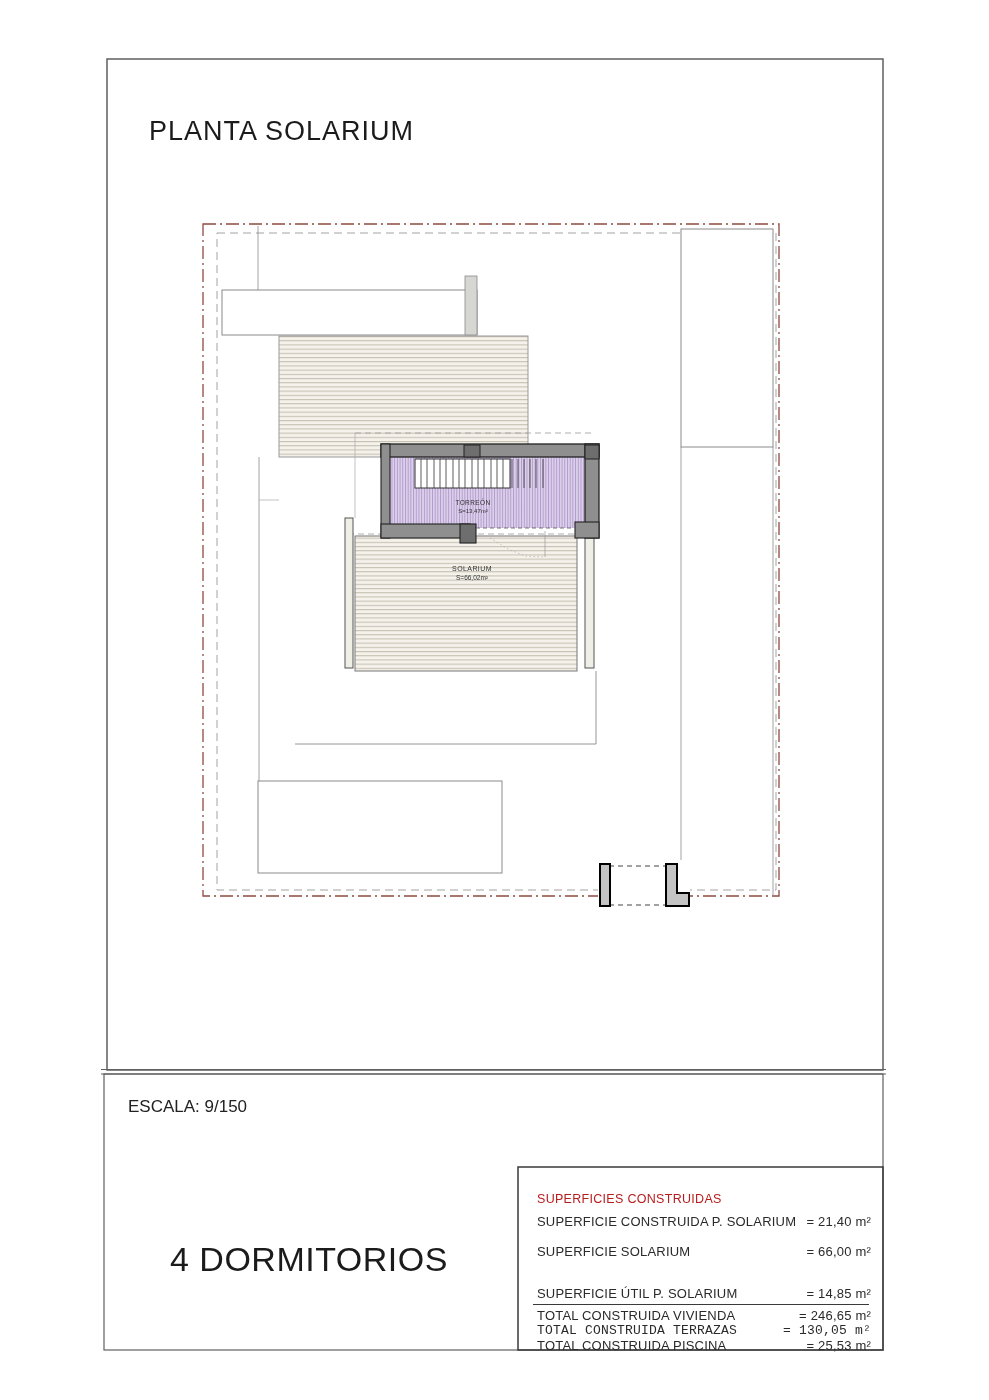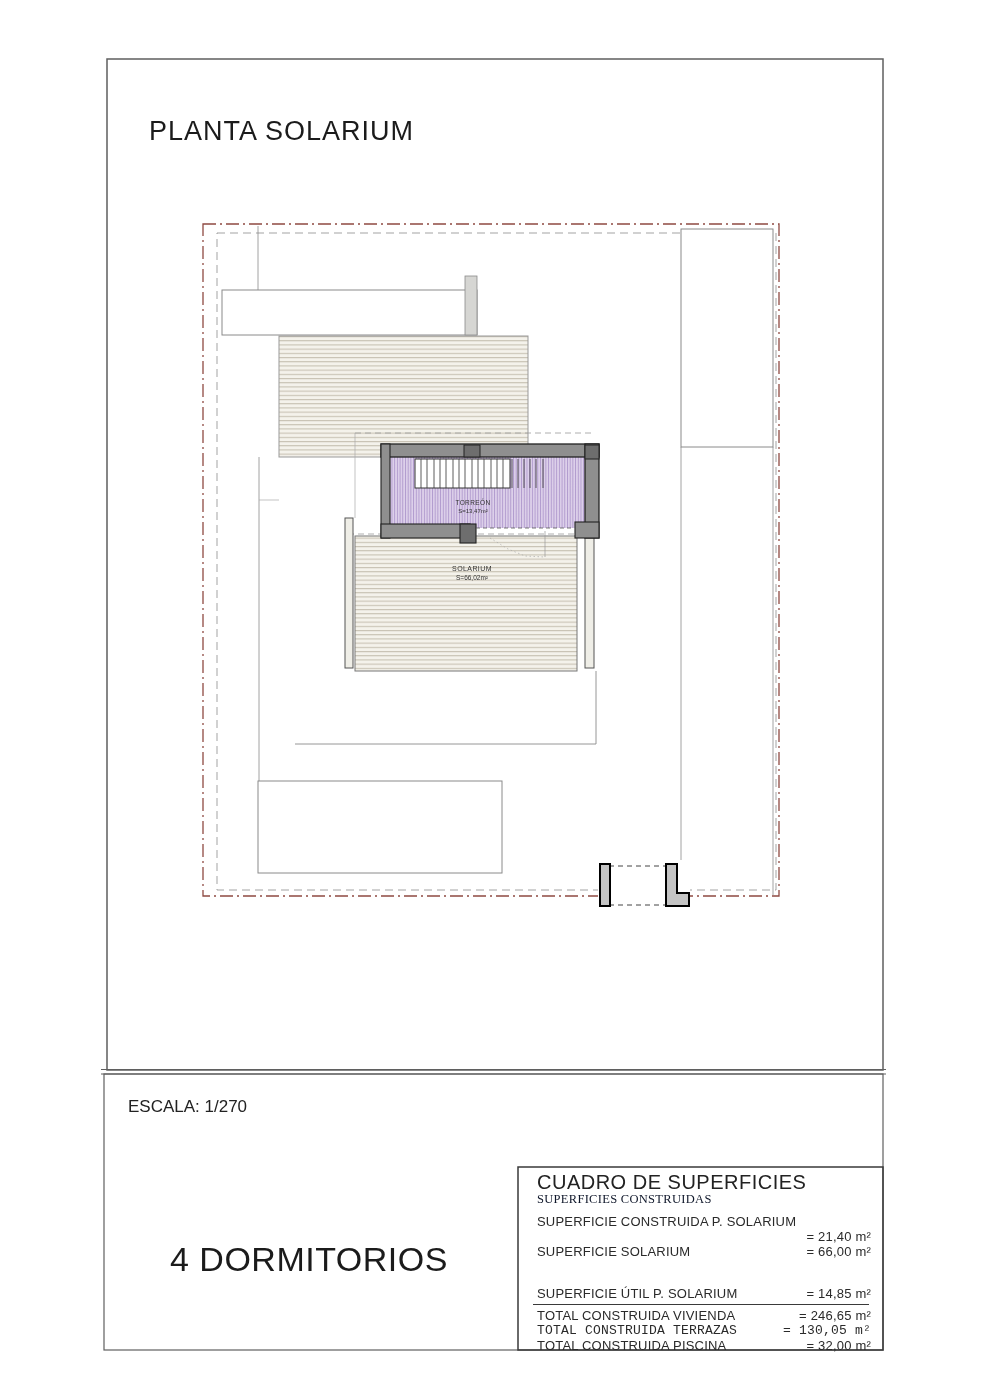--- a/index.html
+++ b/index.html
@@ -10,25 +10,25 @@
   }
   html,body{margin:0;padding:0;background:#ffffff;}
   #page{position:relative;width:989px;height:1400px;background:#fff;overflow:hidden;
         font-family:"Liberation Sans", sans-serif;color:var(--text-color);}
   #plan-svg{position:absolute;left:0;top:0;}
   .abs{position:absolute;white-space:nowrap;}
   #main-title{left:149px;top:116px;font-size:27px;letter-spacing:1px;color:#1b1b1b;}
   #scale-label{left:128px;top:1097px;font-size:17px;color:#222;}
   #bedrooms-label{left:170px;top:1240px;font-size:34px;letter-spacing:.5px;color:#1b1b1b;}
   #table-title{left:537px;top:1171px;font-size:20px;letter-spacing:.5px;color:#222;}
-  #table-subtitle{left:537px;top:1192px;font-size:12.5px;letter-spacing:.3px;color:#0f172a;font-family:Liberation Serif, serif;}
+  #table-subtitle{left:537px;top:1192px;font-size:12.5px;letter-spacing:.3px;color:#b91c1c;}
   .srow{left:537px;width:334px;height:15px;display:flex;justify-content:space-between;
         font-size:13px;letter-spacing:.2px;color:#2a2a2a;}
   .srow .val{text-align:right;}
-  #srow-0{top:1214px;flex-direction:column;} #srow-1{top:1286px;} #srow-2{top:1244px;gap:39px;}
+  #srow-0{top:1214px;} #srow-1{top:1286px;} #srow-2{top:1244px;gap:39px;}
   #trow-0{top:1308px;} #trow-1{top:1323px;font-family:Liberation Mono, monospace;} #trow-2{top:1338px;}
   svg text{font-family:"Liberation Sans", sans-serif;fill:#333;}
 </style>
 </head>
 <body>
 
 <div id="page">
 
   <svg id="plan-svg" width="989" height="1400" viewBox="0 0 989 1400">
     <defs>
@@ -137,24 +137,23 @@
       <path d="M666,864 h11 v29 h12 v13 h-23 z" fill="#c4c4c4" stroke="#000" stroke-width="2"></path>
     </g>
 
     <text x="473" y="505" font-size="6.5" letter-spacing="0.4" text-anchor="middle">TORREÓN</text>
     <text x="473" y="513" font-size="6" text-anchor="middle">S=13,47m²</text>
     <text x="472" y="571" font-size="7" letter-spacing="0.4" text-anchor="middle">SOLARIUM</text>
     <text x="472" y="580" font-size="6.5" text-anchor="middle">S=66,02m²</text>
   </svg>
 
   <div class="abs" id="main-title">PLANTA SOLARIUM</div>
-  <div class="abs" id="scale-label">ESCALA: 1/270</div>
+  <div class="abs" id="scale-label">ESCALA: 9/150</div>
   <div class="abs" id="bedrooms-label">4 DORMITORIOS</div>
 
-  <div class="abs" id="table-title">CUADRO DE SUPERFICIES</div>
   <div class="abs" id="table-subtitle">SUPERFICIES CONSTRUIDAS</div>
 
   <div class="abs srow" id="srow-0">
     <span class="lbl">SUPERFICIE CONSTRUIDA P. SOLARIUM</span>
     <span class="val">= 21,40 m²</span>
   </div>
   <div class="abs srow" id="srow-1">
     <span class="lbl">SUPERFICIE ÚTIL P. SOLARIUM</span>
     <span class="val">= 14,85 m²</span>
   </div>
@@ -166,16 +165,16 @@
   <div class="abs srow" id="trow-0">
     <span class="lbl">TOTAL CONSTRUIDA VIVIENDA</span>
     <span class="val">= 246,65 m²</span>
   </div>
   <div class="abs srow" id="trow-1">
     <span class="lbl">TOTAL CONSTRUIDA TERRAZAS</span>
     <span class="val">= 130,05 m²</span>
   </div>
   <div class="abs srow" id="trow-2">
     <span class="lbl">TOTAL CONSTRUIDA PISCINA</span>
-    <span class="val">= 32,00 m²</span>
+    <span class="val">= 25,53 m²</span>
   </div>
 
 </div>
 
 </body></html>

